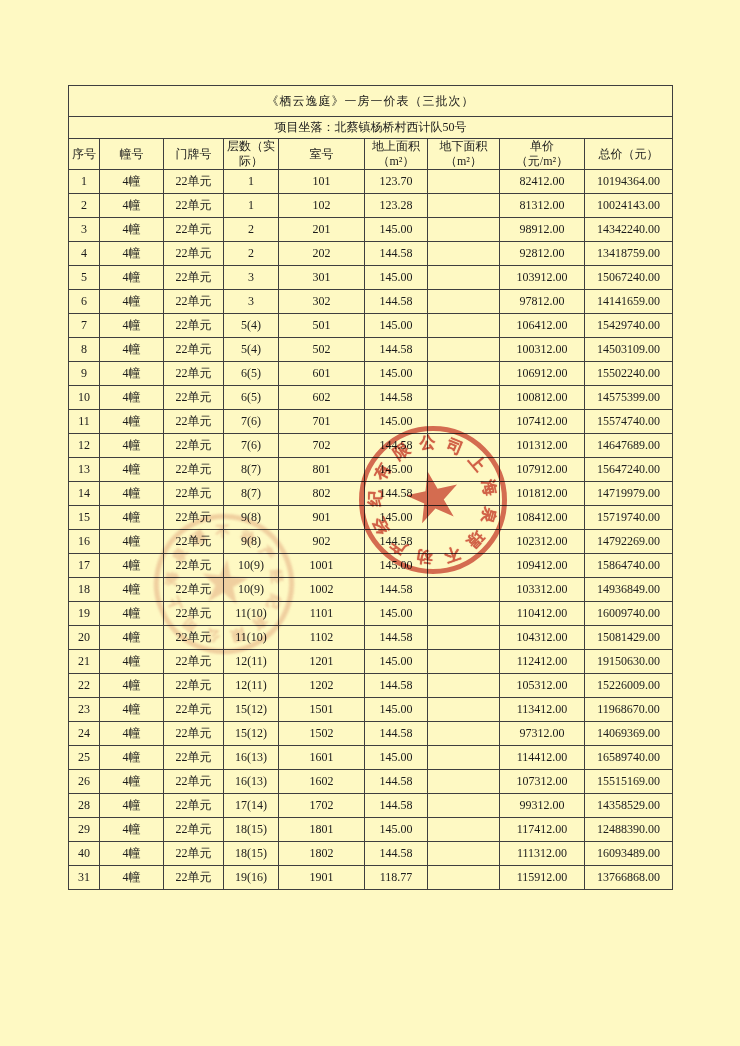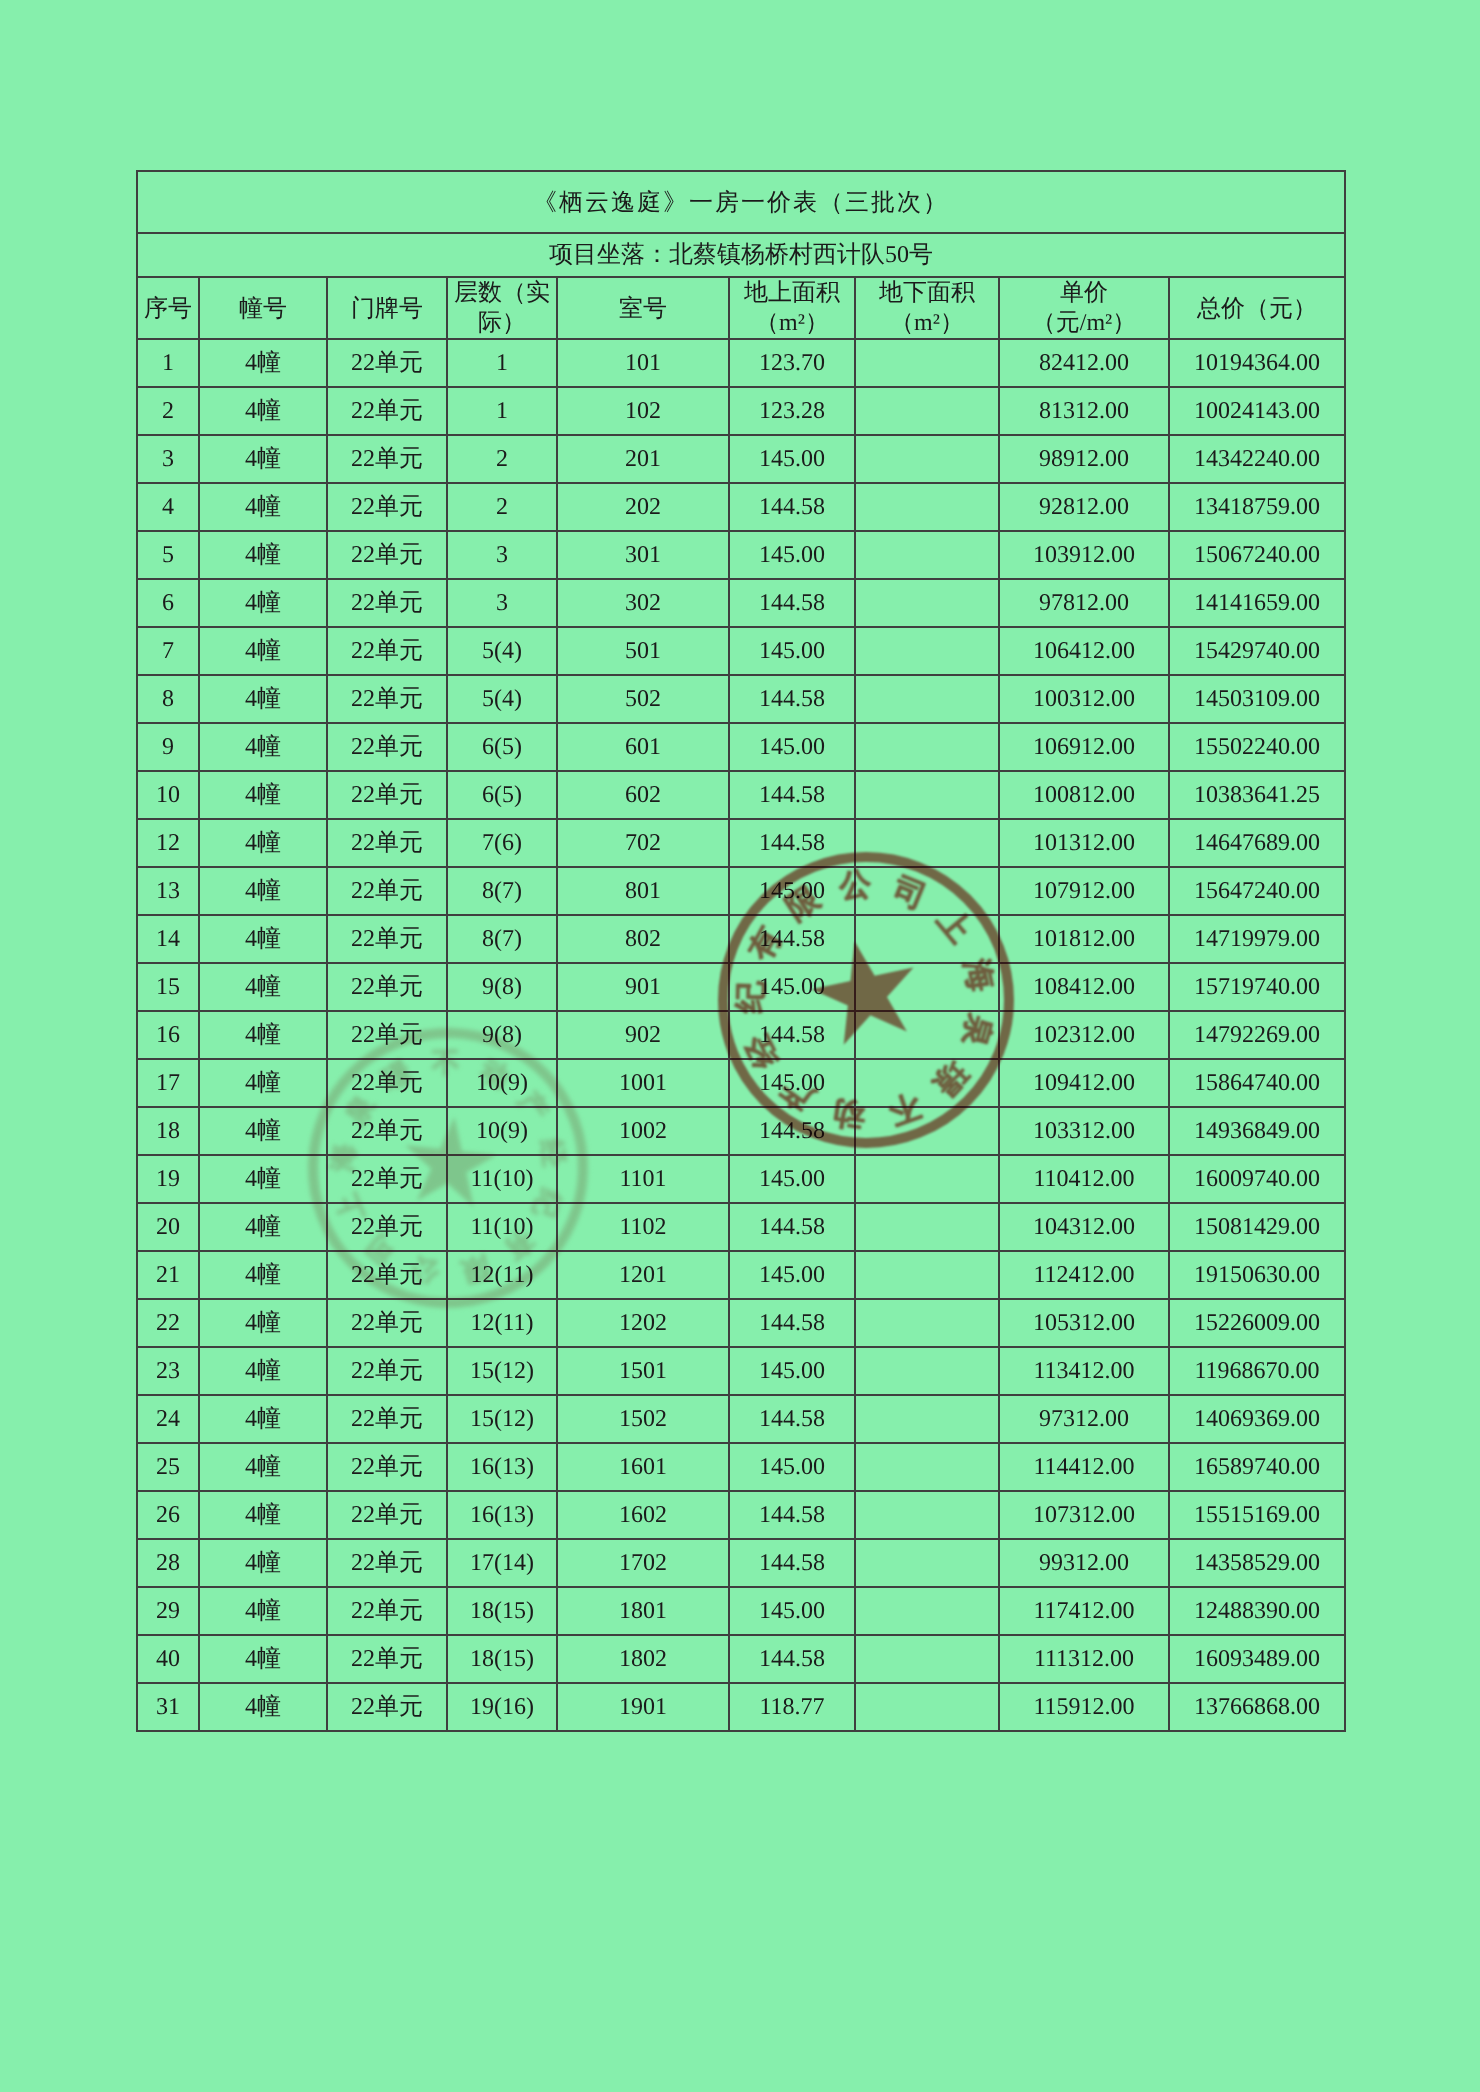--- a/index.html
+++ b/index.html
@@ -4,21 +4,21 @@
 <style>
   html, body { margin: 0; padding: 0; }
   body {
     background: #ffffff;
     font-family: "Liberation Serif", "DejaVu Serif", serif;
   }
   .page {
     position: relative;
     width: 740px;
     height: 1046px;
-    background: #86efac;
+    background: #fef9c3;
     overflow: hidden;
   }
   table.price-table {
     position: absolute;
     left: 68px;
     top: 85px;
     width: 604px;
     border-collapse: collapse;
     table-layout: fixed;
     color: #1b1b1b;
@@ -242,21 +242,32 @@
         </tr>
         <tr class="data-row">
           <td>10</td>
           <td>4幢</td>
           <td>22单元</td>
           <td>6(5)</td>
           <td>602</td>
           <td>144.58</td>
           <td></td>
           <td>100812.00</td>
-          <td>10383641.25</td>
+          <td>14575399.00</td>
+        </tr>
+        <tr class="data-row">
+          <td>11</td>
+          <td>4幢</td>
+          <td>22单元</td>
+          <td>7(6)</td>
+          <td>701</td>
+          <td>145.00</td>
+          <td></td>
+          <td>107412.00</td>
+          <td>15574740.00</td>
         </tr>
         <tr class="data-row">
           <td>12</td>
           <td>4幢</td>
           <td>22单元</td>
           <td>7(6)</td>
           <td>702</td>
           <td>144.58</td>
           <td></td>
           <td>101312.00</td>

